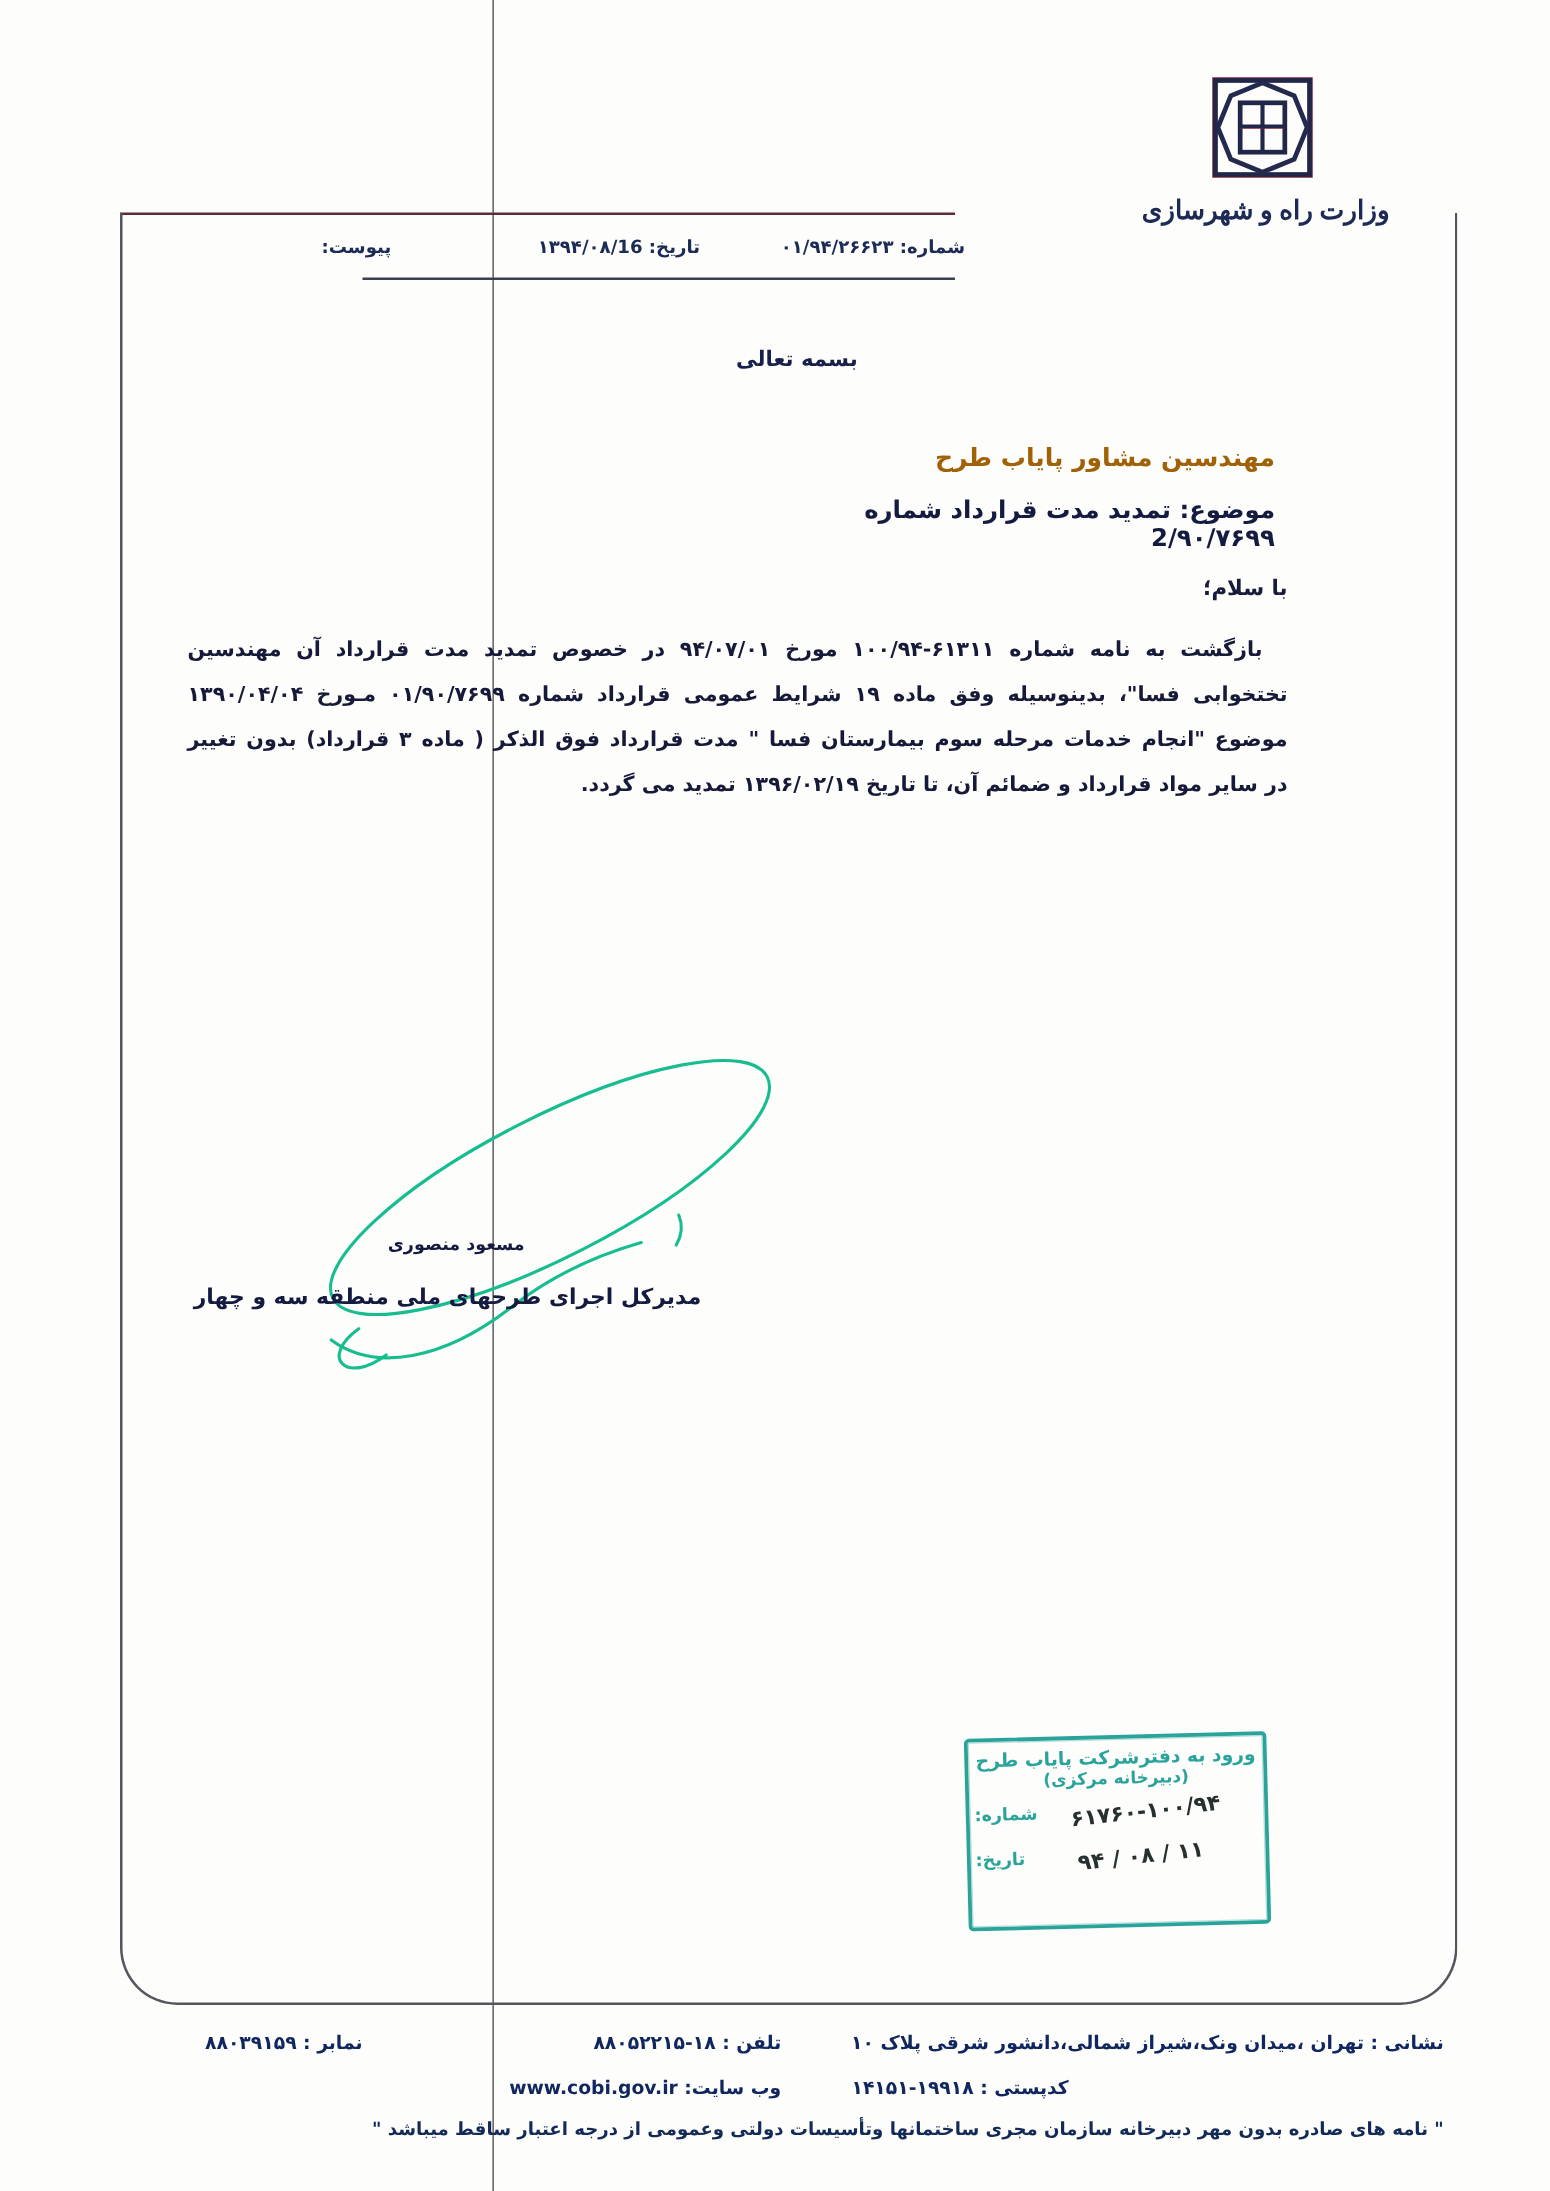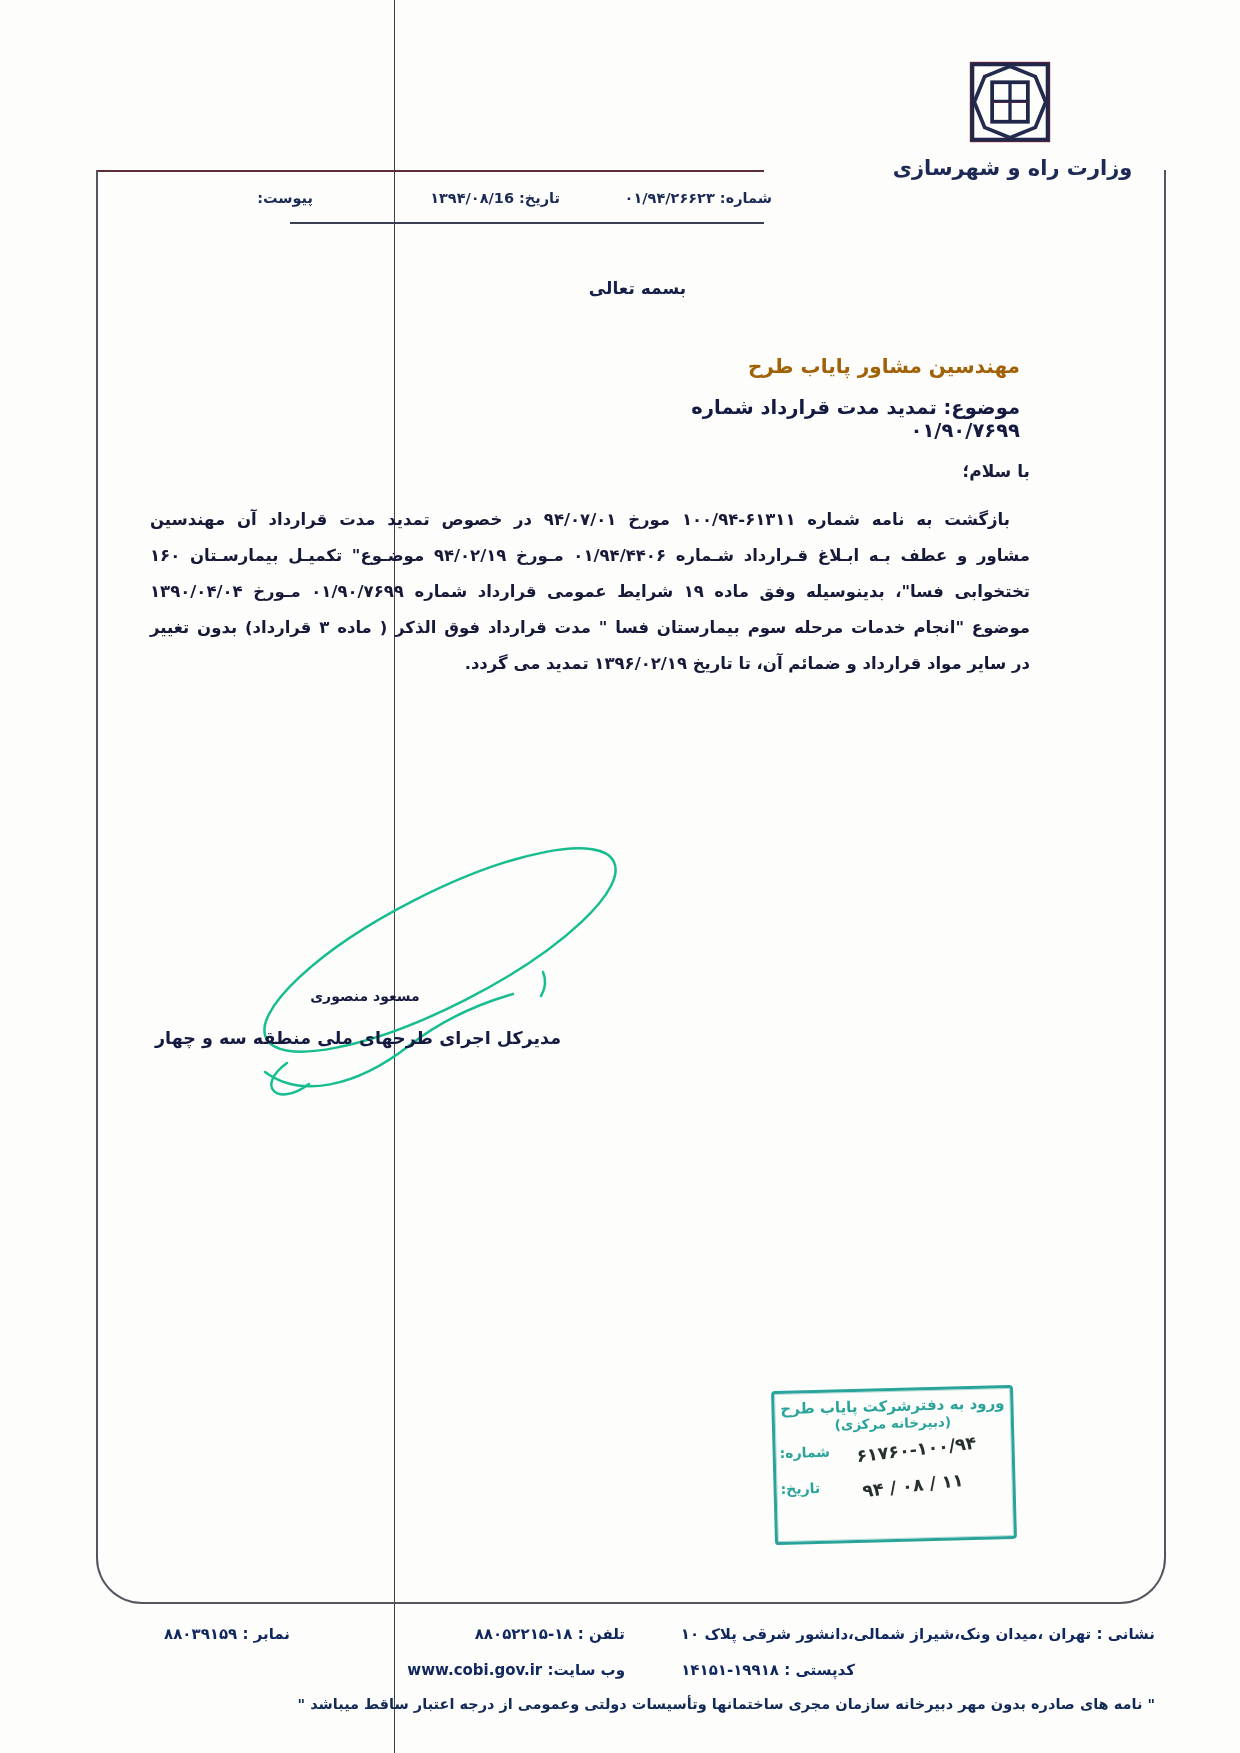--- a/index.html
+++ b/index.html
@@ -8,21 +8,21 @@
     background:#fdfdfb; overflow:hidden;
     font-family:"DejaVu Sans", sans-serif;
     color:#181c3a;
   }
   .abs{position:absolute;}
   
   .fold{left:394px; top:0; width:1px; height:1753px; background:rgba(30,30,34,.85);}
   
   .logo{left:963px; top:55px; width:94px; height:94px;}
   .ministry{left:880px; top:156px; width:265px; text-align:center;
-    font-size:21px; font-weight:bold; color:#1c2a55;}
+    font-size:21px; font-weight:bold; color:#1c2a55;font-family:Liberation Serif, serif;}
   .org{left:833px; top:191px; width:364px; text-align:center;
     font-size:15.5px; font-weight:bold; color:#1d3254;}
   
   .rule1{left:96px; top:170px; width:668px; height:2px; background:#5e2e38;}
   .rule2{left:290px; top:222px; width:474px; height:2px; background:#3a3f54;}
   .meta{top:185px; height:26px; line-height:26px; direction:rtl;
     font-size:14.5px; font-weight:bold; color:#1b2b55; white-space:nowrap;}
   .meta.num{left:578px; width:194px;}
   .meta.date{left:388px; width:172px;}
   .meta.att{left:233px; width:80px;}
@@ -95,26 +95,25 @@
   <div class="abs rule1"></div>
   <div class="abs meta num"><span>شماره:</span>&nbsp;<span>۰۱/۹۴/۲۶۶۲۳</span></div>
   <div class="abs meta date"><span>تاریخ:</span>&nbsp;<span>۱۳۹۴/۰۸/16</span></div>
   <div class="abs meta att">پیوست:</div>
   <div class="abs rule2"></div>
 
   <div class="abs frame"></div>
 
   <div class="abs besmellah">بسمه تعالی</div>
   <div class="abs recipient">مهندسین مشاور پایاب طرح</div>
-  <div class="abs subject">موضوع: تمدید مدت قرارداد شماره ۰۱/۹۰/۷۶۹۹</div>
+  <div class="abs subject">موضوع: تمدید مدت قرارداد شماره 2/۹۰/۷۶۹۹</div>
   <div class="abs salutation">با سلام؛</div>
 
   <div class="abs body-block">
     <div class="body-line first">بازگشت به نامه شماره ۶۱۳۱۱-۱۰۰/۹۴  مورخ ۹۴/۰۷/۰۱ در خصوص تمدید مدت قرارداد آن مهندسین</div>
-    <div class="body-line">مشاور و عطف بـه ابـلاغ قـرارداد شـماره ۰۱/۹۴/۴۴۰۶ مـورخ ۹۴/۰۲/۱۹ موضـوع" تکمیـل بیمارسـتان ۱۶۰</div>
     <div class="body-line">تختخوابی فسا"، بدینوسیله وفق ماده ۱۹  شرایط عمومی قرارداد شماره ۰۱/۹۰/۷۶۹۹ مـورخ ۱۳۹۰/۰۴/۰۴</div>
     <div class="body-line">موضوع "انجام خدمات مرحله سوم بیمارستان فسا "  مدت قرارداد فوق الذکر ( ماده ۳ قرارداد)  بدون تغییر</div>
     <div class="body-line last">در سایر مواد قرارداد و ضمائم آن، تا تاریخ ۱۳۹۶/۰۲/۱۹ تمدید می گردد.</div>
   </div>
 
   <svg class="abs sig-ink" viewBox="0 0 430 300">
     <g fill="none" stroke-width="2.5" stroke-linecap="round" stroke="#17bd8e">
       <ellipse cx="215" cy="130" rx="195" ry="56" transform="rotate(-27 215 130)"></ellipse>
       <path d="M 40 252 C 75 278, 130 268, 185 225 C 212 204, 246 186, 288 174"></path>
       <path d="M 62 243 C 30 266, 52 288, 84 264"></path>

